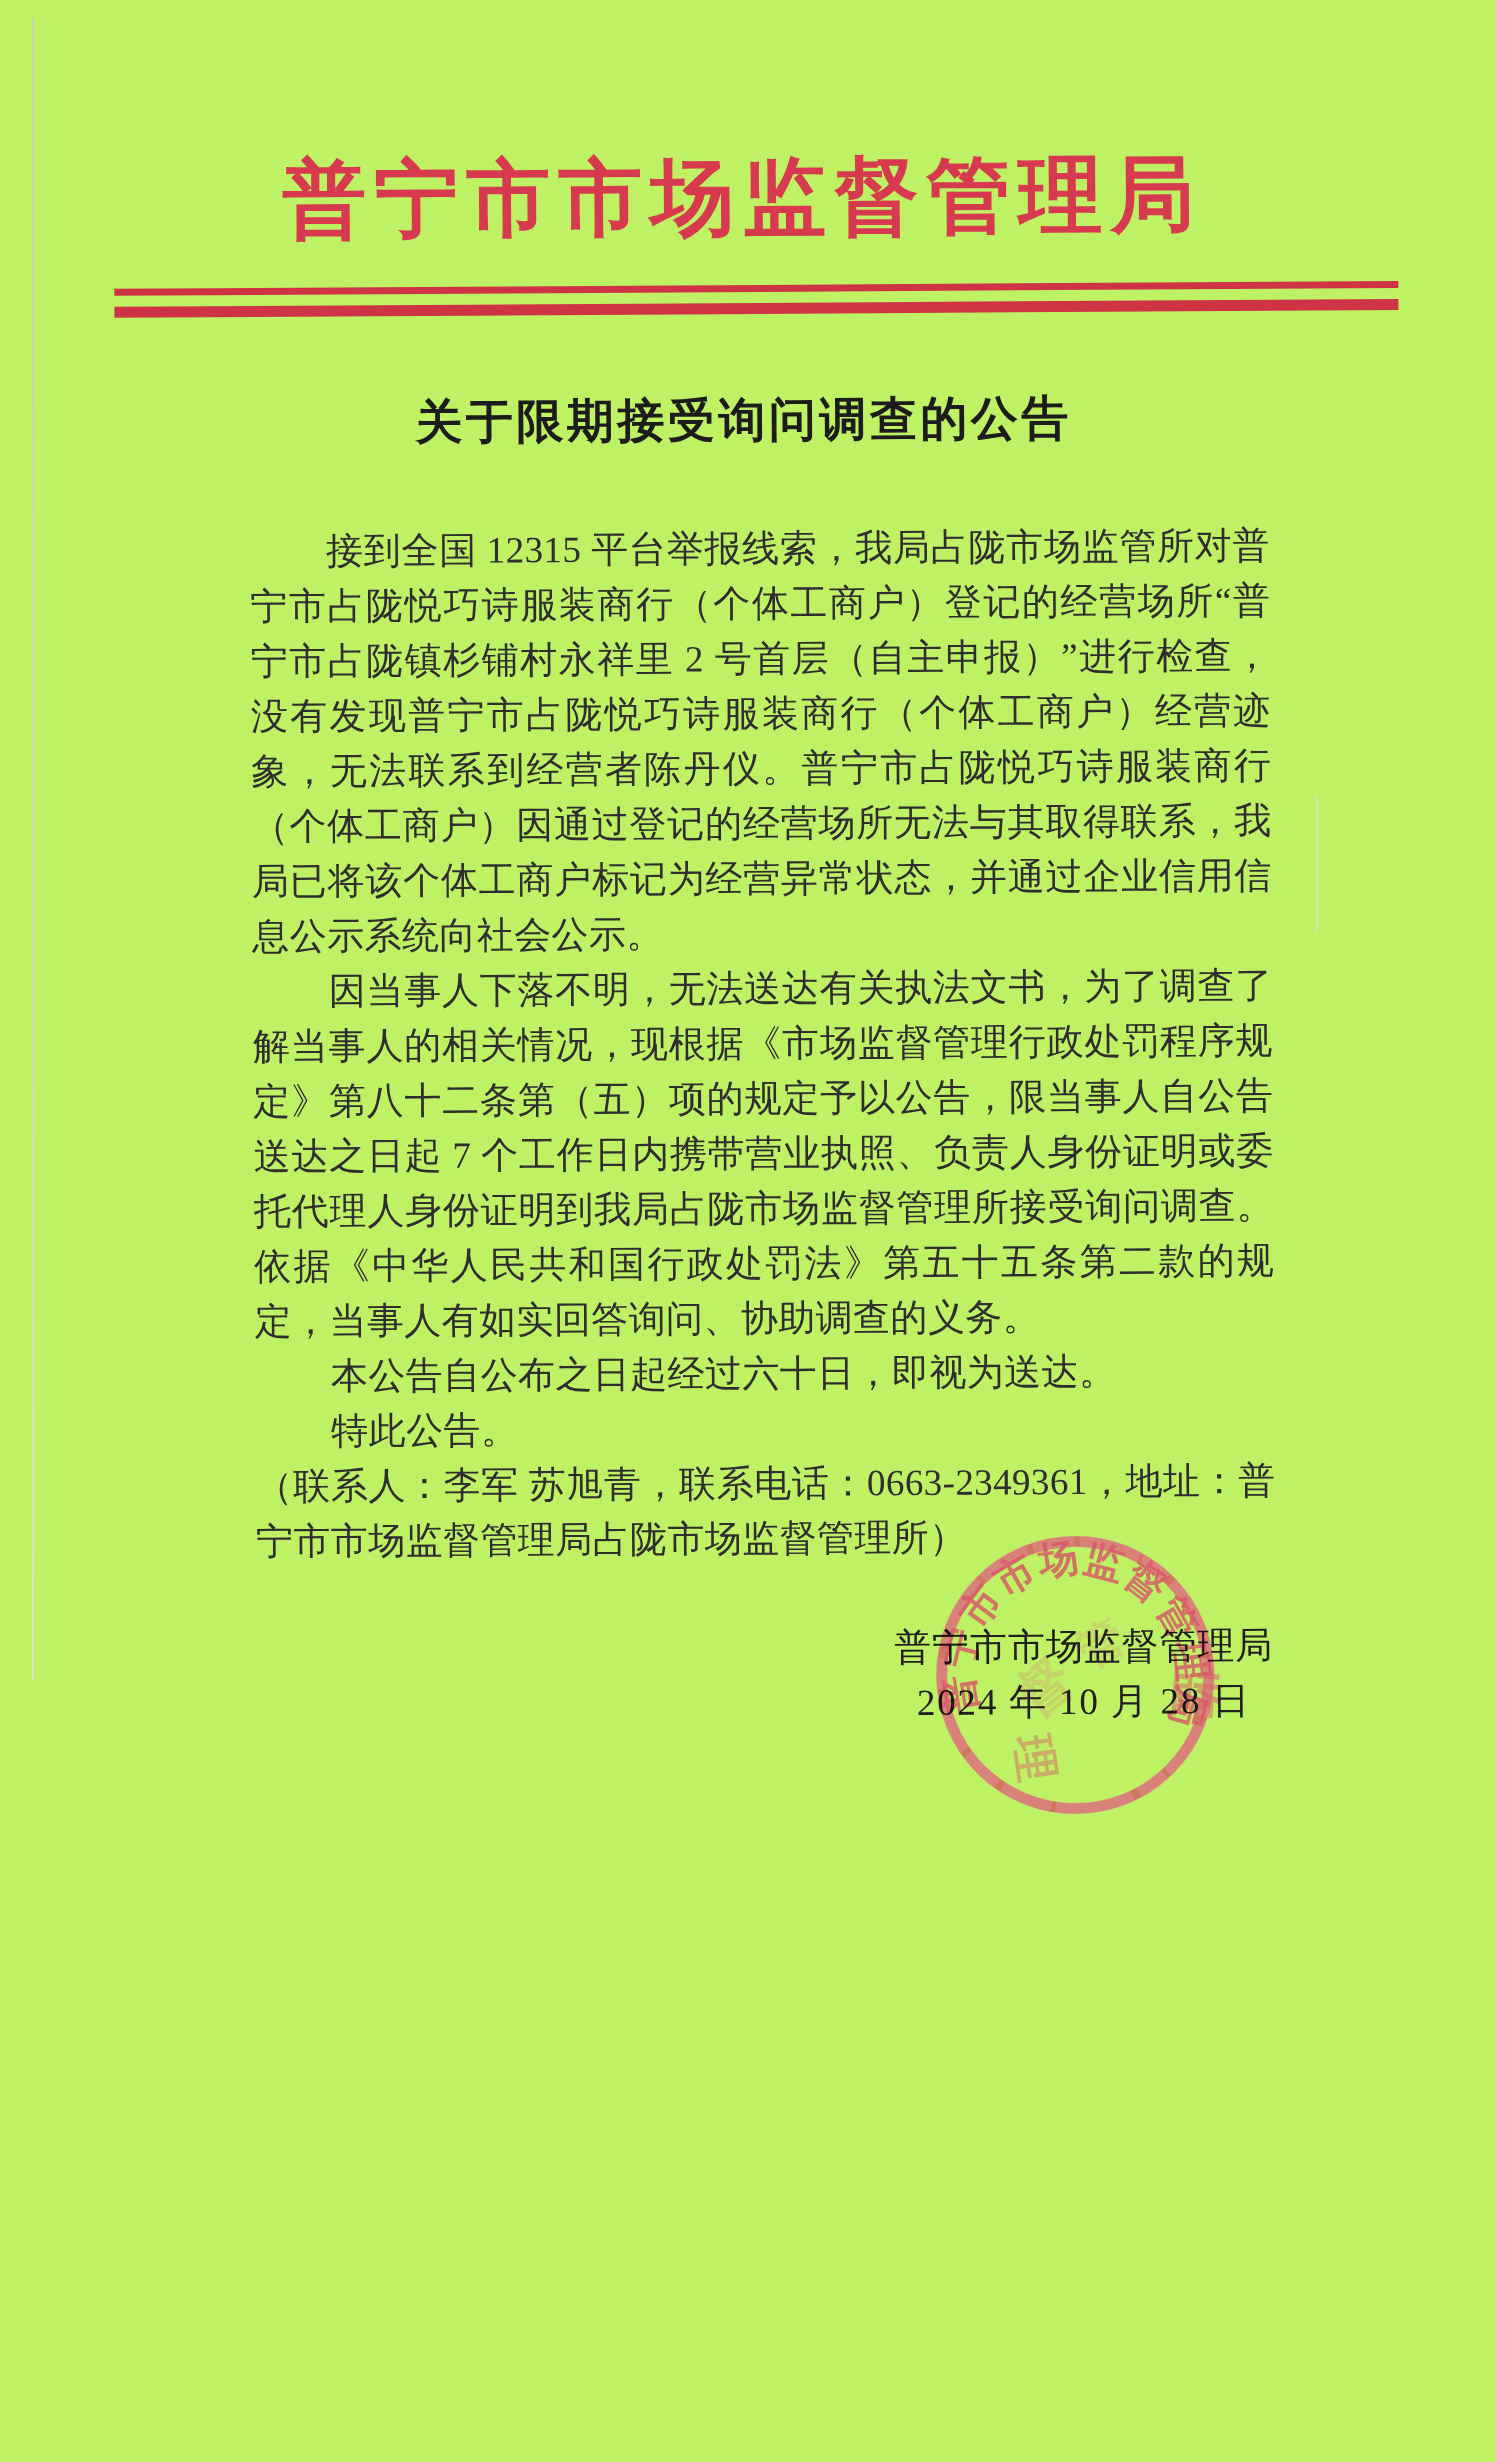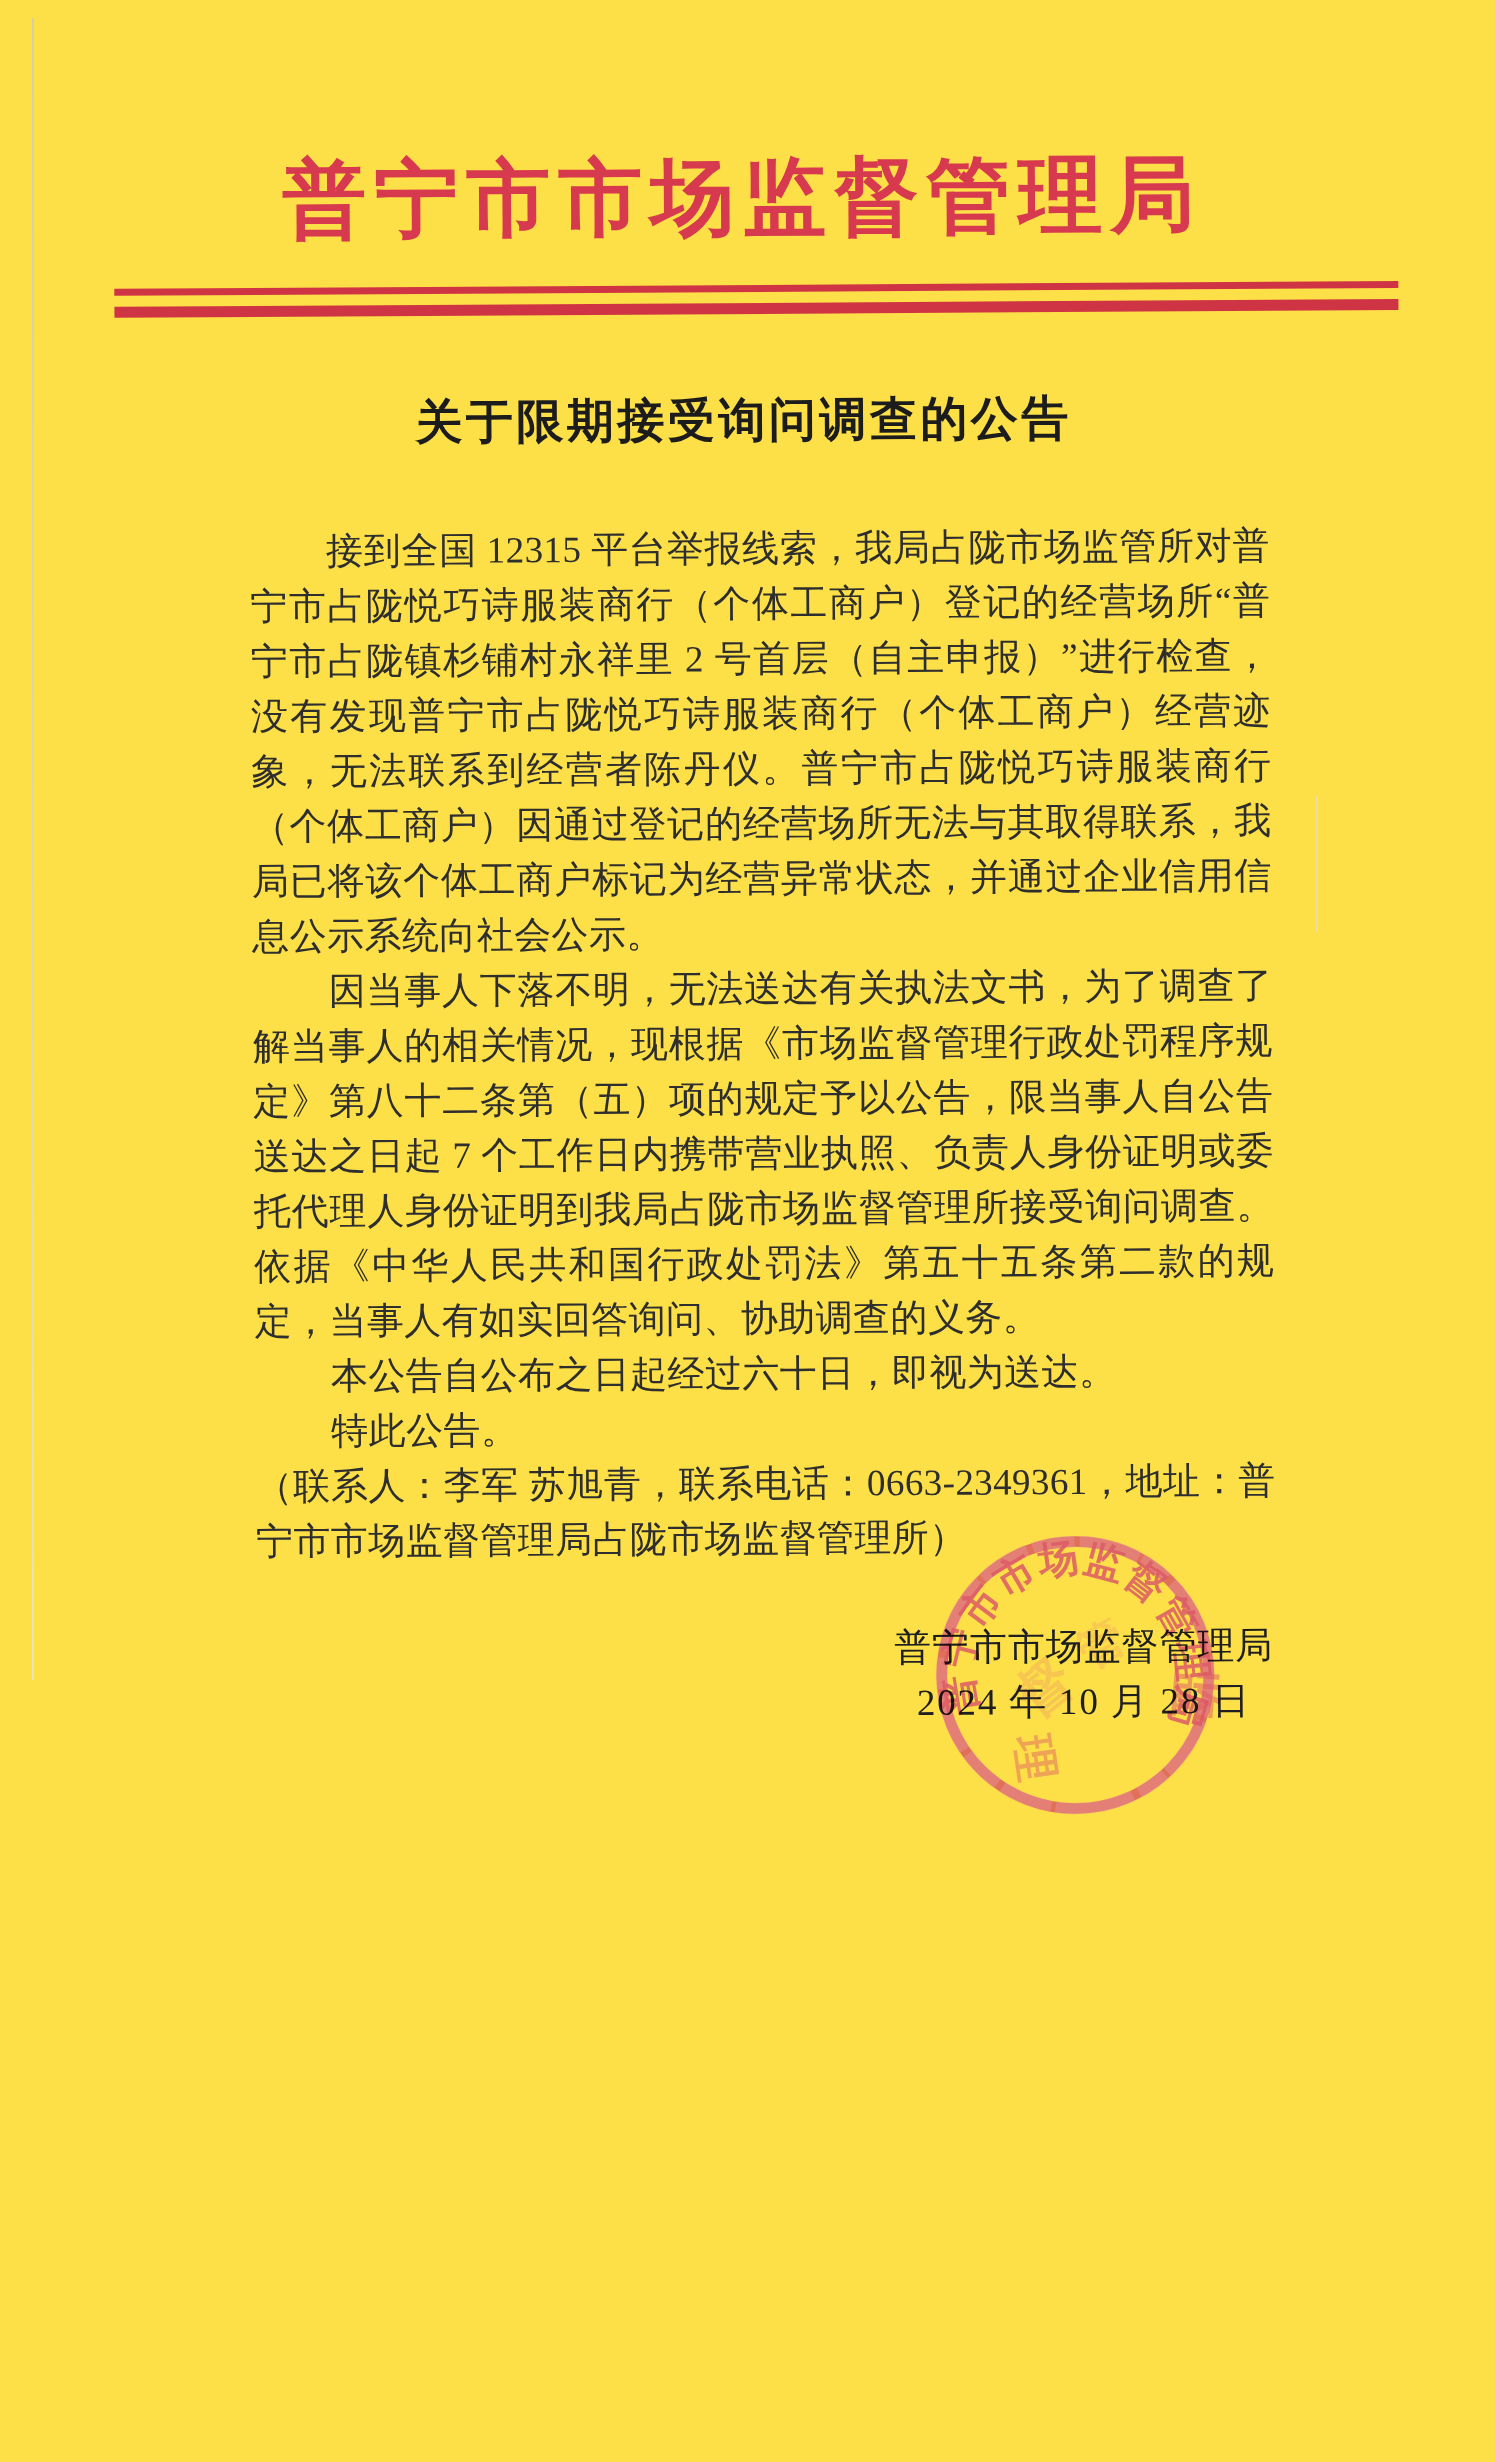--- a/index.html
+++ b/index.html
@@ -4,21 +4,21 @@
 <style>
   html, body {
     margin: 0;
     padding: 0;
     background: #ffffff;
   }
   .page {
     position: relative;
     width: 1495px;
     height: 2462px;
-    background: #fde047;
+    background: #bef264;
     overflow: hidden;
     font-family: "Liberation Serif", "DejaVu Serif", serif;
   }
   
   .scan-line-left {
     position: absolute;
     left: 32px;
     top: 17.6px;
     width: 1.8px;
     height: 1662px;

